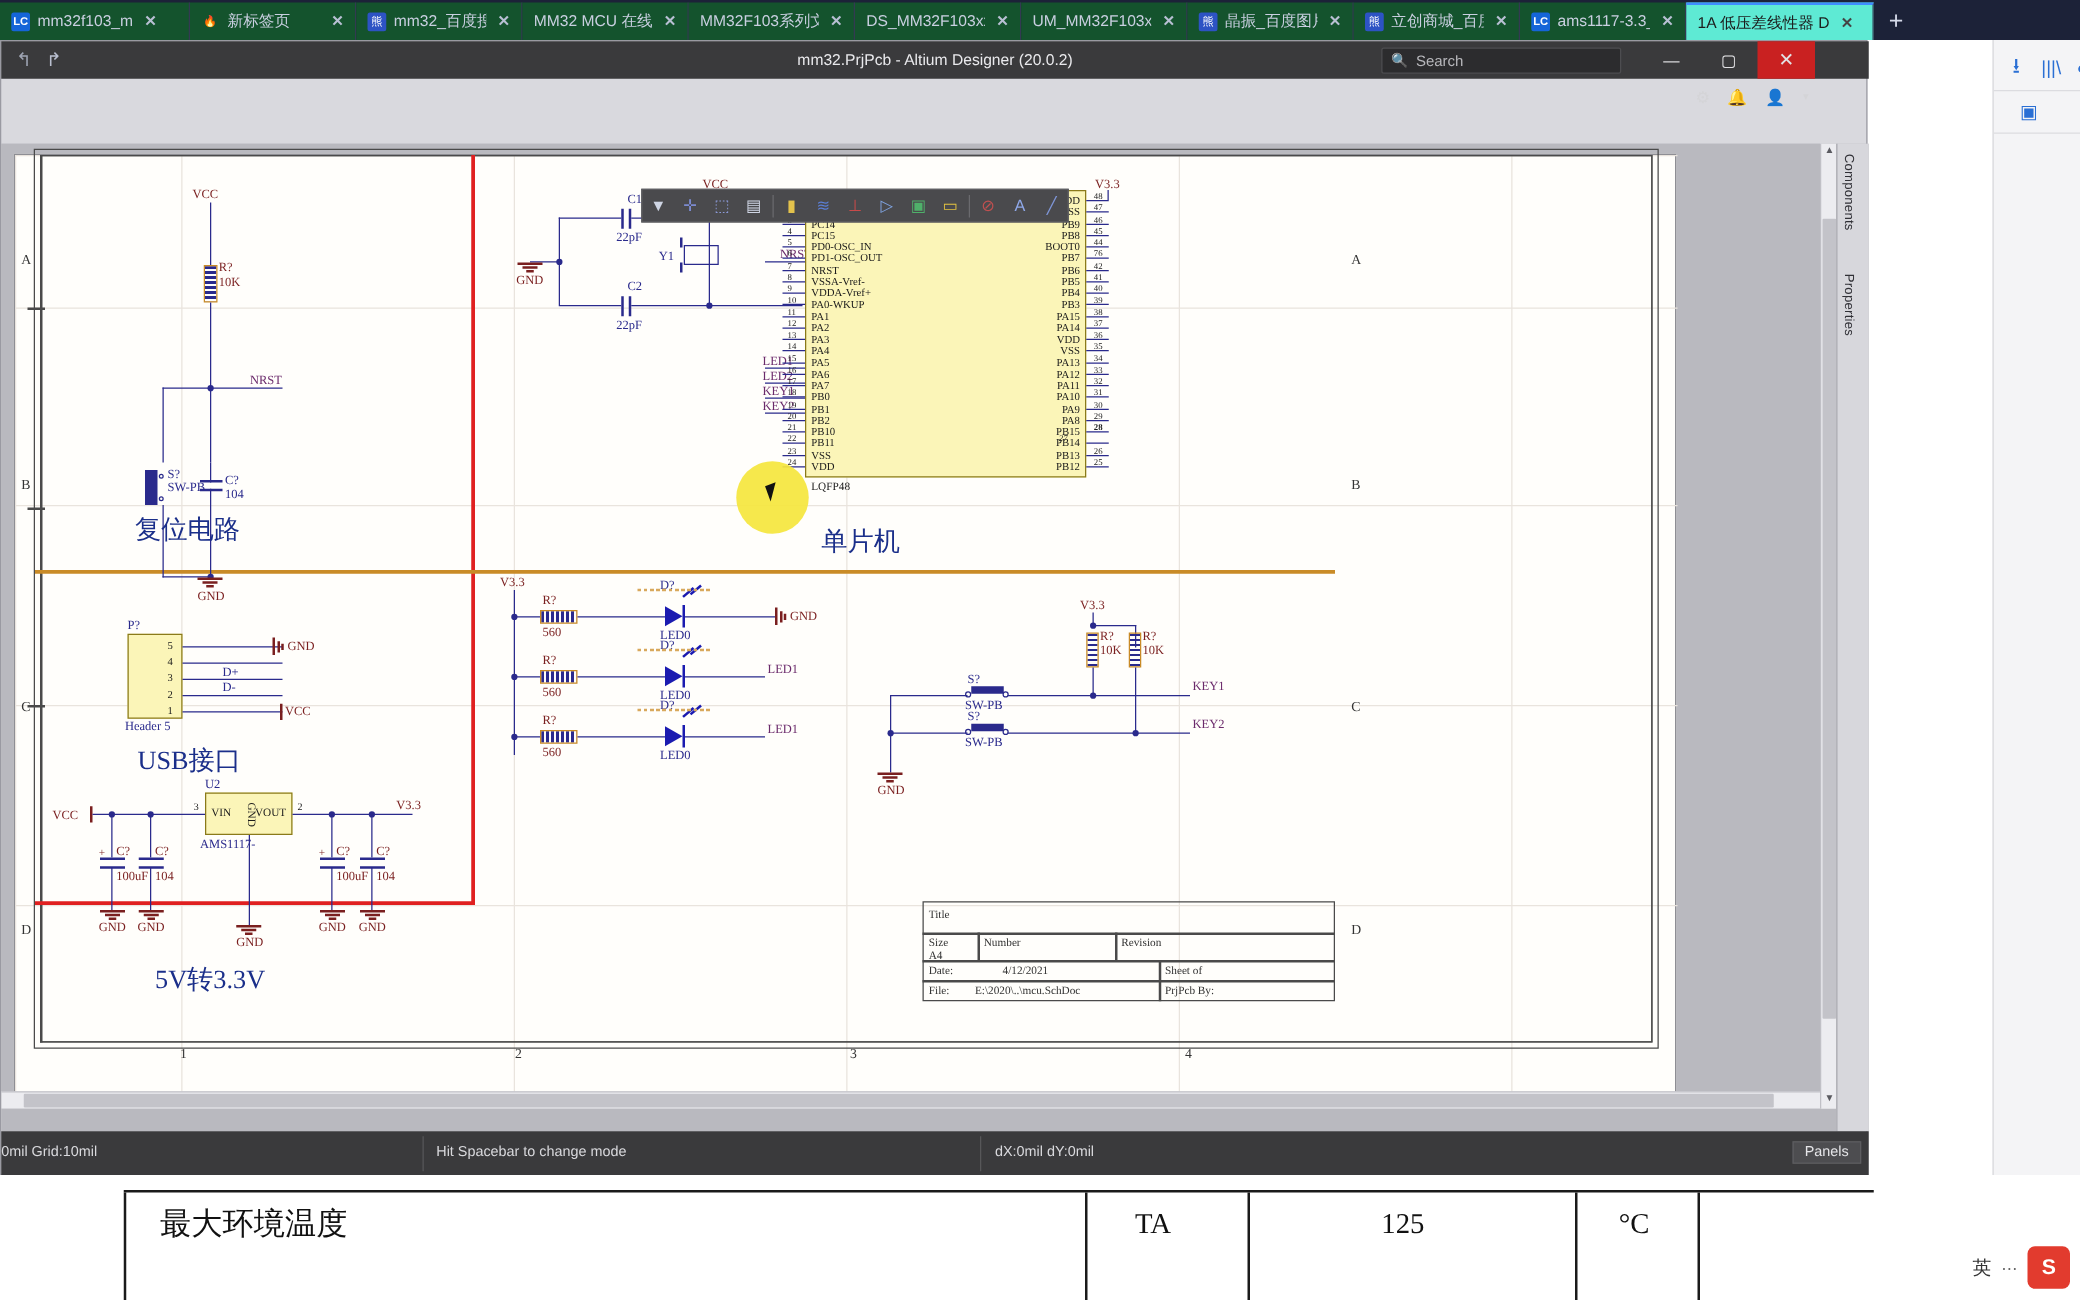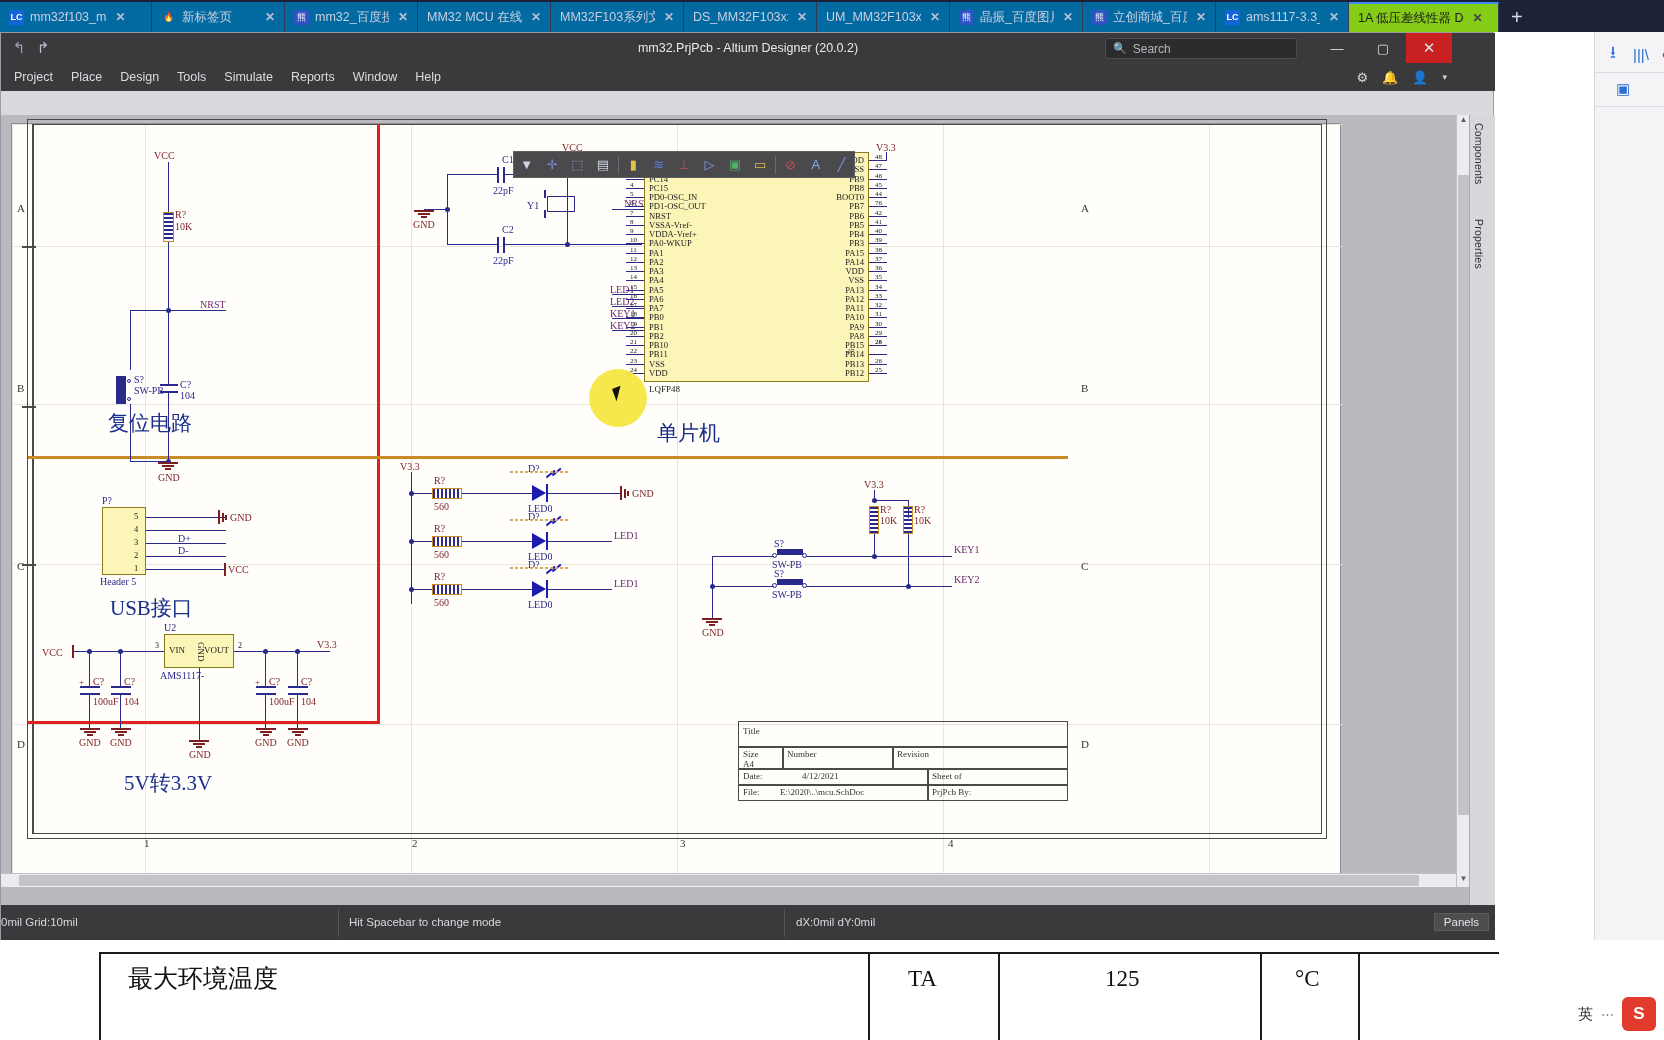--- a/index.html
+++ b/index.html
@@ -12,23 +12,23 @@
 
   
   #browser-tabstrip{
     position:absolute; left:0; top:0; width:1664px; height:32px;
     background:#1c2238; display:flex; align-items:flex-end;
   }
   .btab{
     height:30px; display:flex; align-items:center; gap:6px;
     padding:0 6px 0 9px; color:#c9cfe0; font-size:12.5px;
     border-right:1px solid #333a52; position:relative; flex:0 0 auto;
-    background:#0369a1; white-space:nowrap; overflow:hidden;
-  }
-  .btab.active{ background:#84cc16; color:#1c1c1c; border-top:2px solid #3f8cff;}
+    background:#14532d; white-space:nowrap; overflow:hidden;
+  }
+  .btab.active{ background:#5eead4; color:#1c1c1c; border-top:2px solid #3f8cff;}
   .btab .favicon{ width:15px;height:15px;flex:0 0 15px;border-radius:2px;
      display:flex;align-items:center;justify-content:center;font-size:9px;color:#fff;overflow:hidden;}
   .fv-lc{ background:#1565d8; font-weight:bold; font-size:8px;}
   .fv-fire{ background:transparent; font-size:14px;}
   .fv-baidu{ background:#2d53c4; font-size:10px;}
   .btab .tlabel{ overflow:hidden; text-overflow:clip; display:block;}
   .btab .tclose{ font-size:12px; color:#b9c0d4; padding:0 3px; font-weight:bold;}
   .btab.active .tclose{ color:#444; }
   #newtab-btn{ color:#d6dbea; font-size:20px; padding:0 12px; line-height:30px; height:30px;}
 
@@ -274,30 +274,20 @@
     <span id="altium-doctitle">mm32.PrjPcb - Altium Designer (20.0.2)</span>
     <div id="title-search">
       <span class="mag">🔍</span>
       <span>Search</span>
     </div>
     <div class="wbtn" id="btn-min">—</div>
     <div class="wbtn" id="btn-max">▢</div>
     <div class="wbtn" id="btn-close">✕</div>
   </div>
 
-  <div id="altium-menubar">
-    <span class="mitem">Project</span>
-    <span class="mitem">Place</span>
-    <span class="mitem">Design</span>
-    <span class="mitem">Tools</span>
-    <span class="mitem">Simulate</span>
-    <span class="mitem">Reports</span>
-    <span class="mitem">Window</span>
-    <span class="mitem">Help</span>
-  </div>
   <div id="menubar-right">
     <span>⚙</span>
     <span>🔔</span>
     <span>👤</span>
     <span style="font-size:9px">▾</span>
   </div>
 
 
   <div id="canvas-outer">
 

